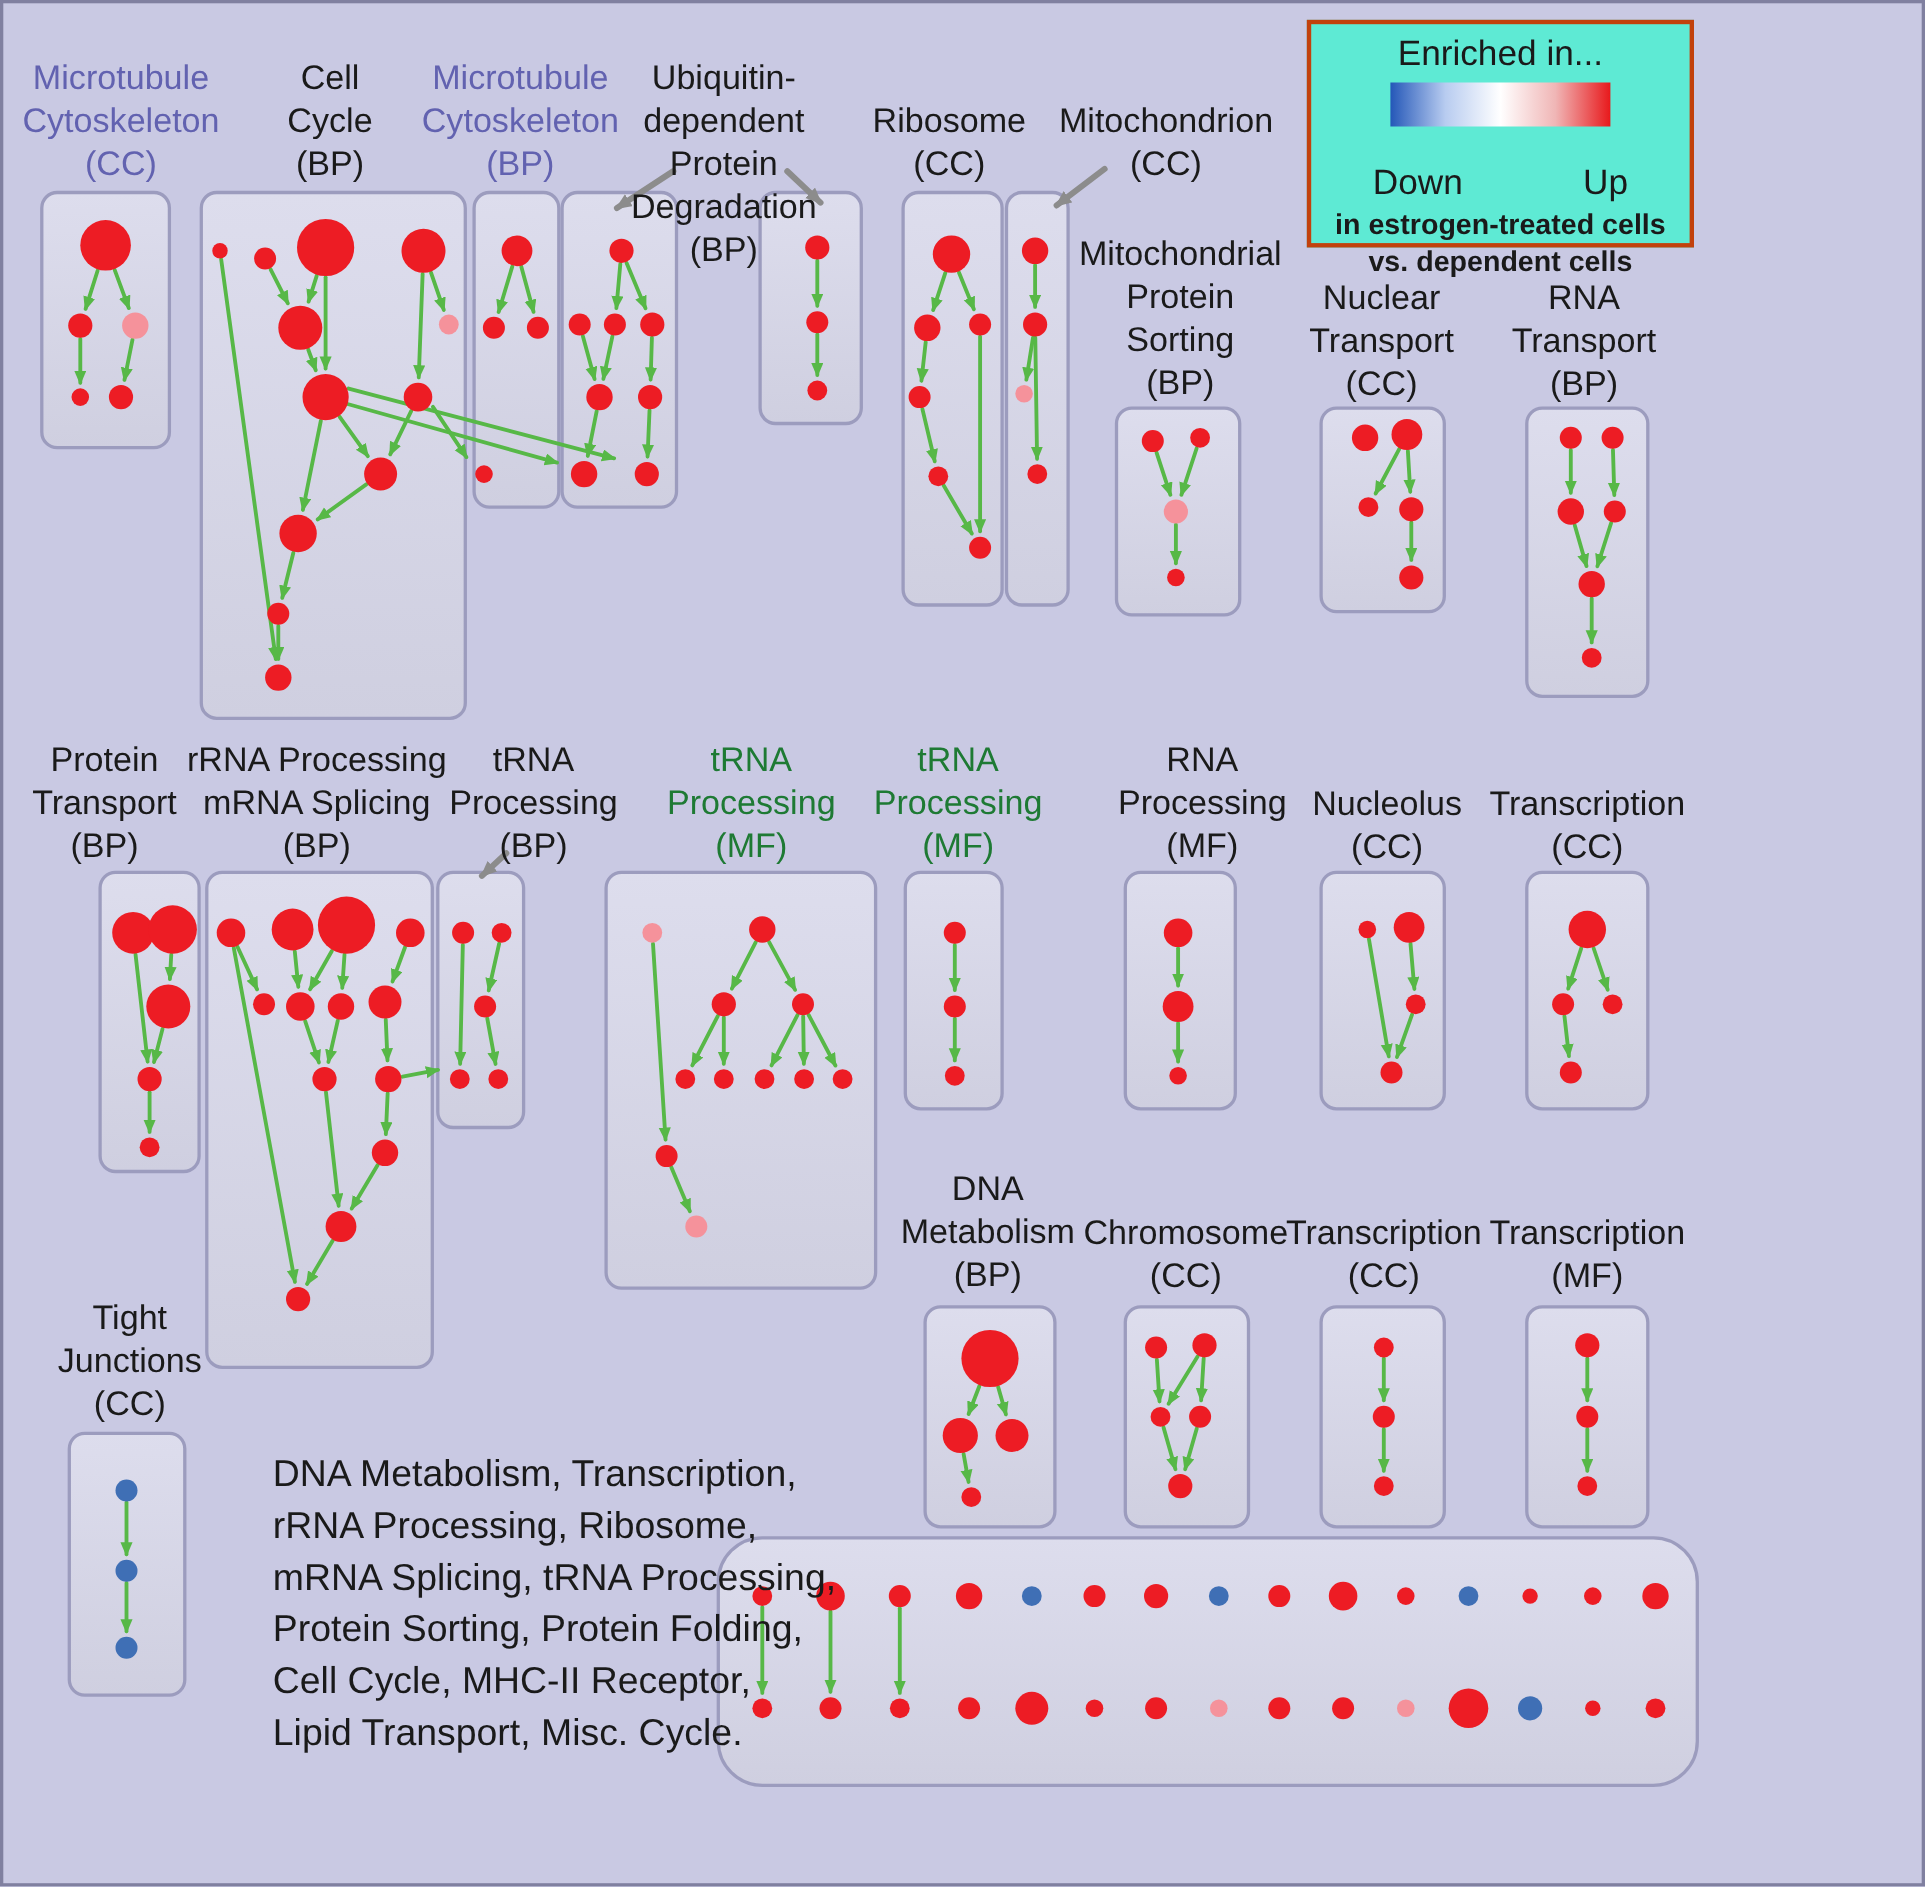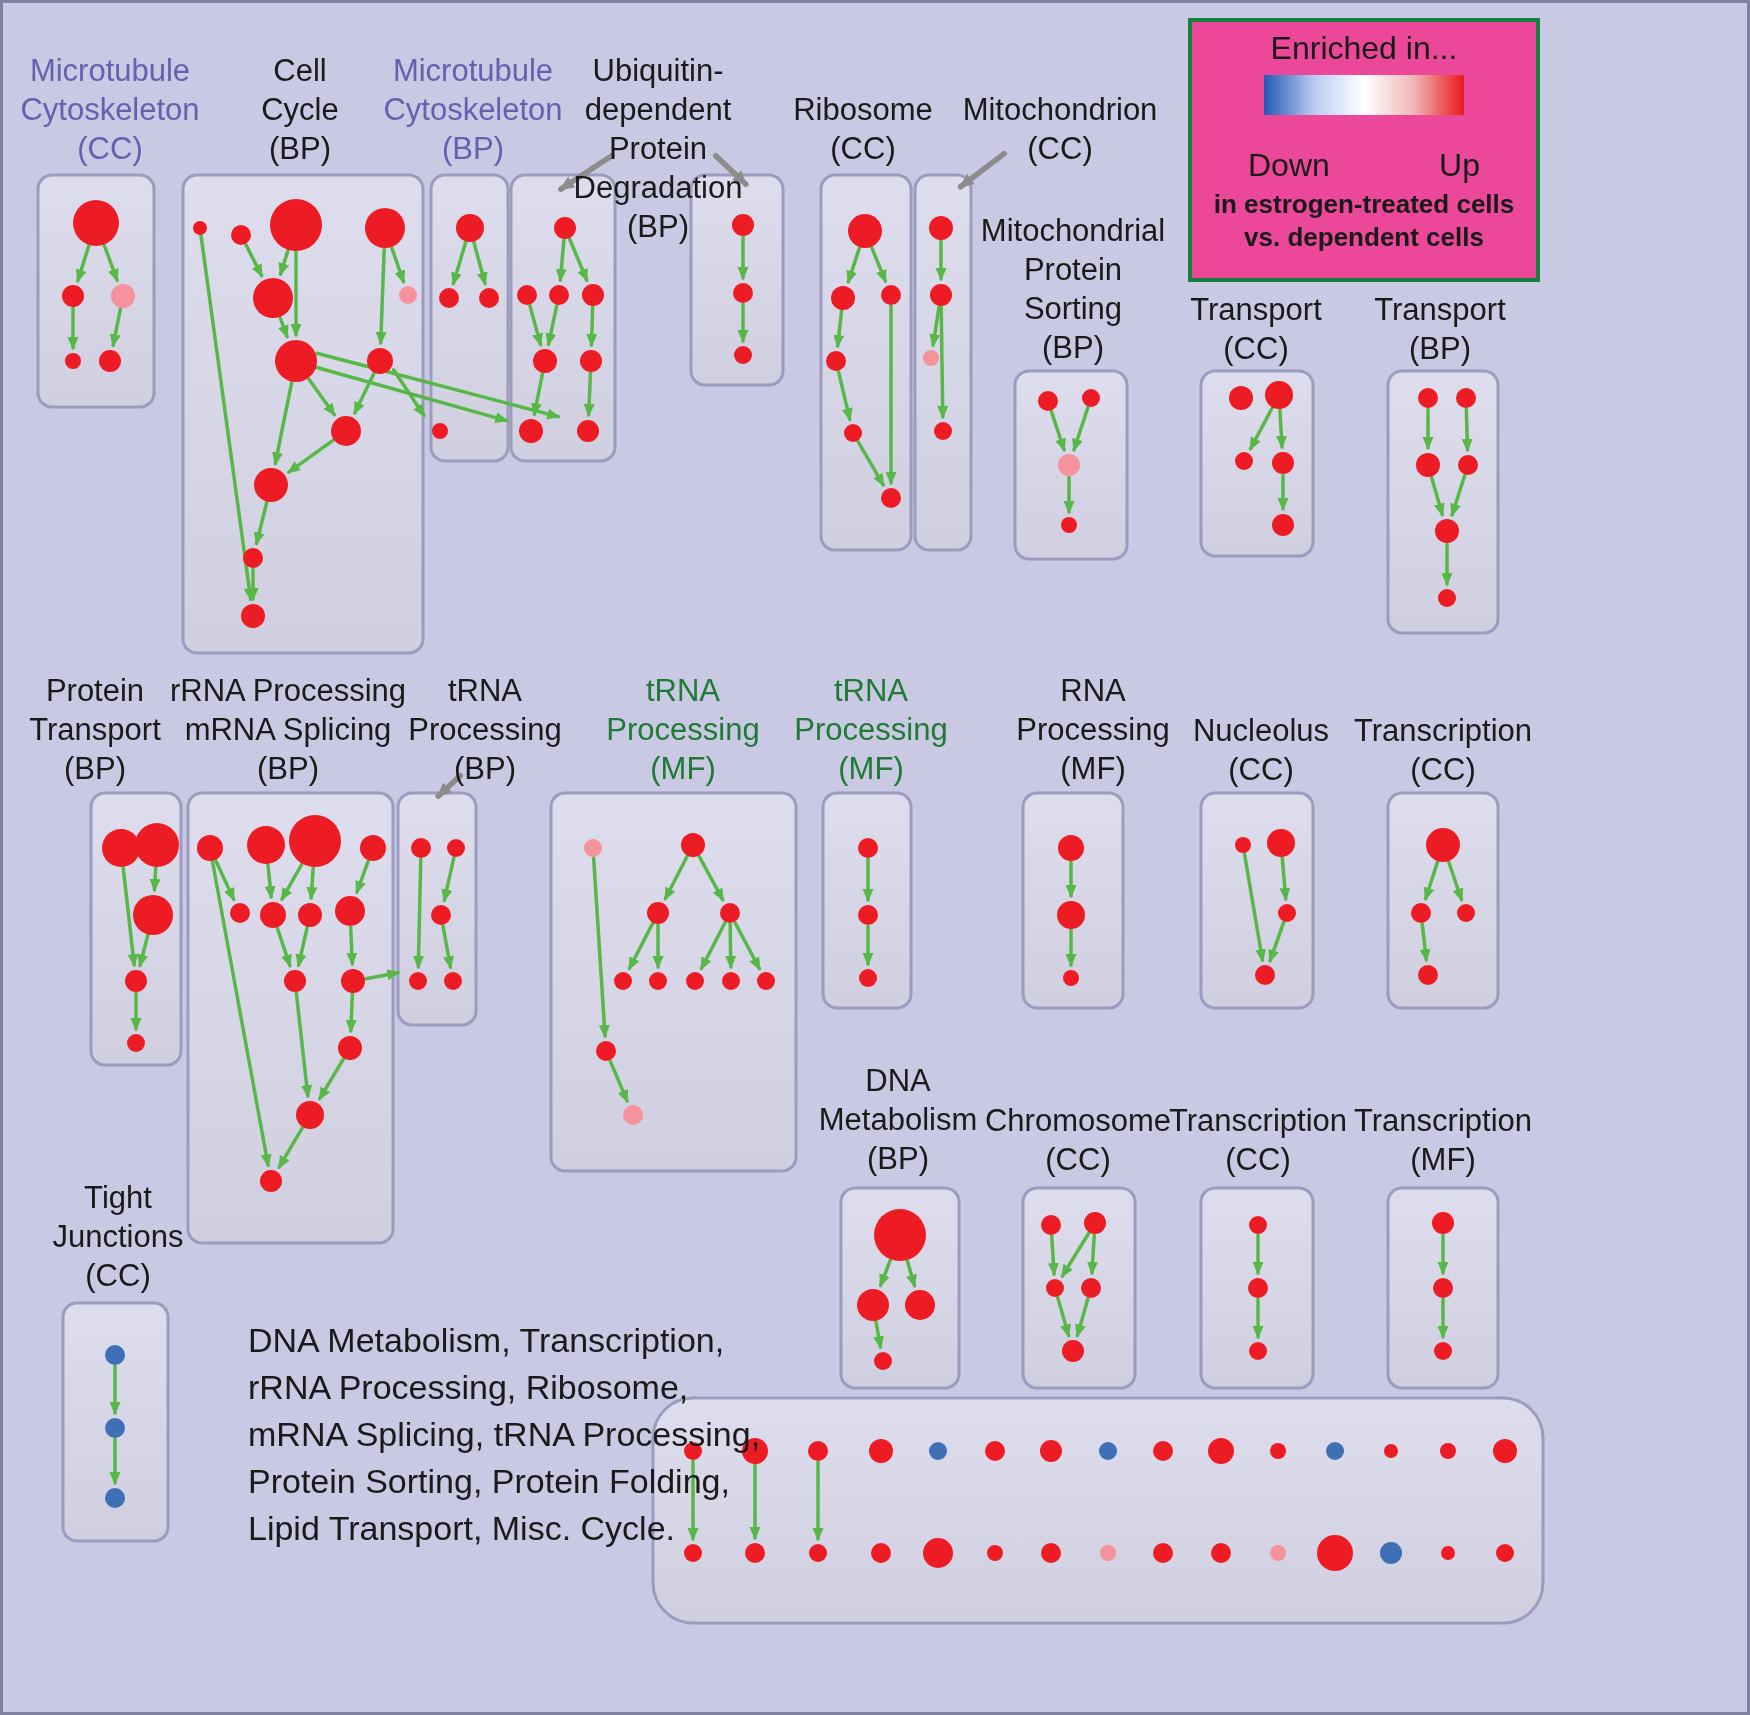--- a/index.html
+++ b/index.html
@@ -3,22 +3,22 @@
 <meta charset="utf-8">
 <style>
   html,body{margin:0;padding:0;background:#b9b9d6;}
   .figure{
     position:relative;width:1750px;height:1715px;background:#c9c9e3;
     border:3px solid #8080a0;box-sizing:border-box;overflow:hidden;
     font-family:"Liberation Sans",sans-serif;color:#1a1a1a;
   }
   .figure svg{position:absolute;left:0;top:0;}
   .legend{
-    position:absolute;left:1185px;top:15px;width:352px;height:264px;
-    border:4px solid #15803d;background:#ec4899;box-sizing:border-box;
+    position:absolute;left:1185px;top:15px;width:352px;height:207px;
+    border:4px solid #c2410c;background:#5eead4;box-sizing:border-box;
     text-align:center;z-index:5;
   }
   .legend-title{font-size:32px;margin-top:8px;}
   .legend-bar{width:200px;height:40px;margin:8px auto 2px auto;}
   .legend-updown{display:flex;justify-content:space-between;padding:0 56px;font-size:32px;margin-bottom:4px;margin-top:32px;}
   .legend-sub{font-size:26px;line-height:33px;font-weight:bold;}
   .misc-text{position:absolute;left:245px;top:1272px;font-size:34px;line-height:47px;z-index:5;margin-top:42px;}
 </style>
 </head>
 <body>
@@ -400,16 +400,17 @@
     </div>
     <div class="legend-sub">in estrogen-treated cells</div>
     <div class="legend-sub">vs. dependent cells</div>
   </div>
 
   <div class="misc-text">
     <div>DNA Metabolism, Transcription,</div>
     <div>rRNA Processing, Ribosome,</div>
     <div>mRNA Splicing, tRNA Processing,</div>
     <div>Protein Sorting, Protein Folding,</div>
+    <div>Cell Cycle, MHC-II Receptor,</div>
     <div>Lipid Transport, Misc. Cycle.</div>
   </div>
 
 </div>
 
 </body></html>

